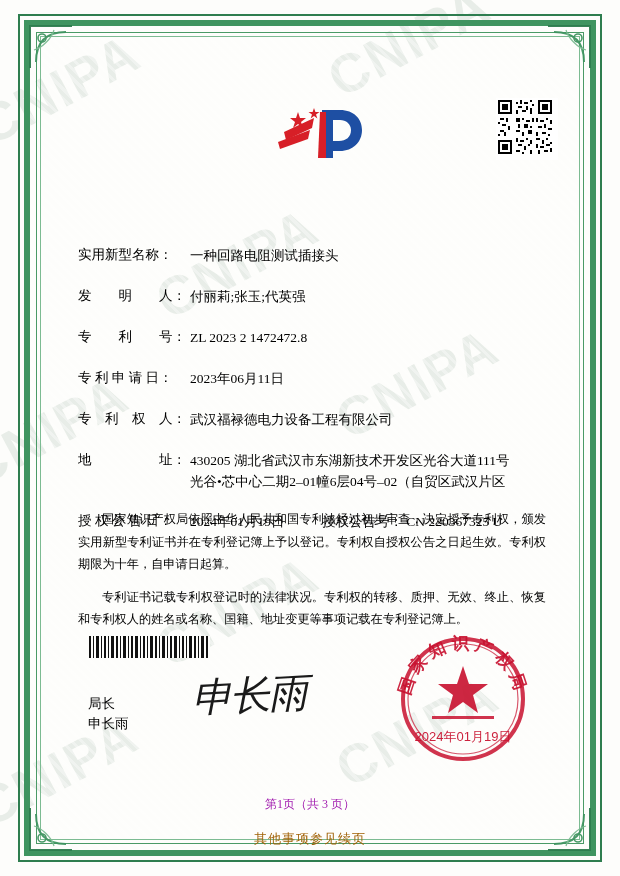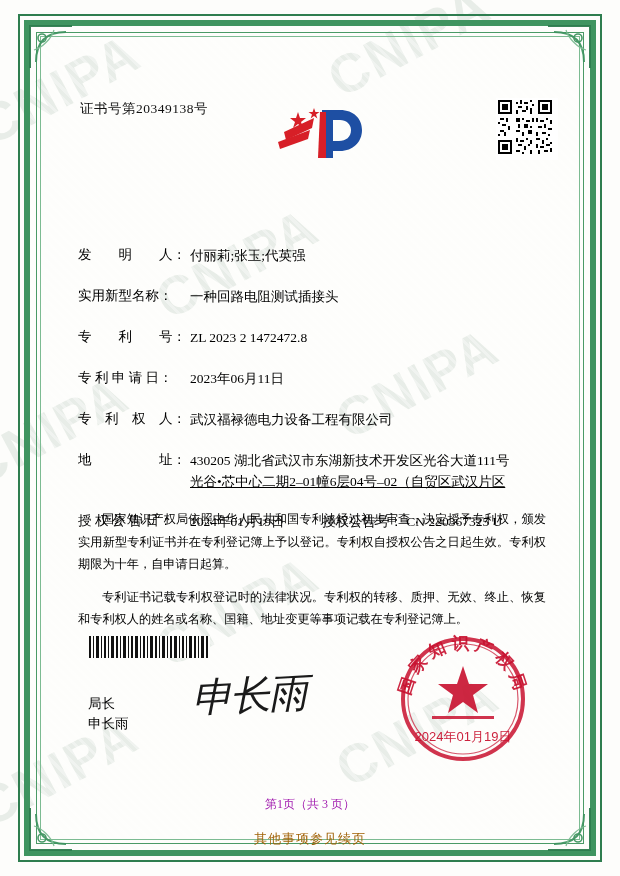--- a/index.html
+++ b/index.html
@@ -151,21 +151,21 @@
   .field .lbl {
     width: 112px;
     flex: 0 0 112px;
     letter-spacing: 0px;
     white-space: nowrap;
   }
   .field .val {
     flex: 1;
     line-height: 1.55;
   }
-  .field .val .line2 { display: block; text-decoration: underline; }
+  .field .val .line2 { display: block; }
   .field .val .inline-extra { margin-left: 34px; font-family: Liberation Mono, monospace; }
 
   .paras {
     position: absolute;
     left: 26px;
     top: 460px;
     width: 468px;
     font-size: 12.2px;
     line-height: 1.85;
     color: #000;
@@ -266,21 +266,20 @@
   </svg>
   <svg class="corner br" viewBox="0 0 46 46">
     <path d="M2 44 L2 2 L44 2" fill="none" stroke="#2e7d4f" stroke-width="2"></path>
     <path d="M8 38 C8 18, 18 8, 38 8" fill="none" stroke="#3f9460" stroke-width="2"></path>
     <circle cx="14" cy="14" r="4" fill="none" stroke="#3f9460" stroke-width="1.6"></circle>
     <path d="M6 26 C14 24, 24 14, 26 6" fill="none" stroke="#7cbb92" stroke-width="1.2"></path>
   </svg>
 
   <div class="content">
 
-    <div class="cert-no">证书号第20349138号</div>
 
     <svg class="logo" viewBox="0 0 100 56">
       <path d="M52 4 L70 4 C84 4 92 13 92 24 C92 36 83 45 70 45 L63 45 L63 52 L52 52 Z
                M63 14 L63 35 L69 35 C76 35 81 31 81 24 C81 18 76 14 70 14 Z" fill="#1e4fa3"></path>
       <path d="M50 6 L56 6 L56 52 L48 52 Z" fill="#d71f27"></path>
       <path d="M14 26 L44 12 L42 22 L16 34 Z" fill="#d71f27"></path>
       <path d="M8 36 L40 24 L38 33 L10 43 Z" fill="#d71f27"></path>
       <polygon points="28,6 30,12 36,12 31,16 33,22 28,18 23,22 25,16 20,12 26,12" fill="#d71f27"></polygon>
       <polygon points="44,2 45.4,6 49.5,6 46,8.6 47.4,12.6 44,10 40.6,12.6 42,8.6 38.5,6 42.6,6" fill="#d71f27"></polygon>
     </svg>
@@ -362,26 +361,26 @@
             <rect x="20" y="25" width="1" height="2"></rect>
           <rect x="23" y="25" width="2" height="1"></rect>
             <rect x="26" y="24" width="1" height="2"></rect>
         </g>
       </svg>
     </div>
 
 
     <div class="fields">
       <div class="field">
+        <div class="lbl">实用新型名称：</div>
+        <div class="val">一种回路电阻测试插接头</div>
+      </div>
+      <div class="field">
         <div class="lbl">发　　明　　人：</div>
         <div class="val">付丽莉;张玉;代英强</div>
-      </div>
-      <div class="field">
-        <div class="lbl">实用新型名称：</div>
-        <div class="val">一种回路电阻测试插接头</div>
       </div>
       <div class="field">
         <div class="lbl">专　　利　　号：</div>
         <div class="val">ZL 2023 2 1472472.8</div>
       </div>
       <div class="field">
         <div class="lbl">专 利 申 请 日：</div>
         <div class="val">2023年06月11日</div>
       </div>
       <div class="field">

